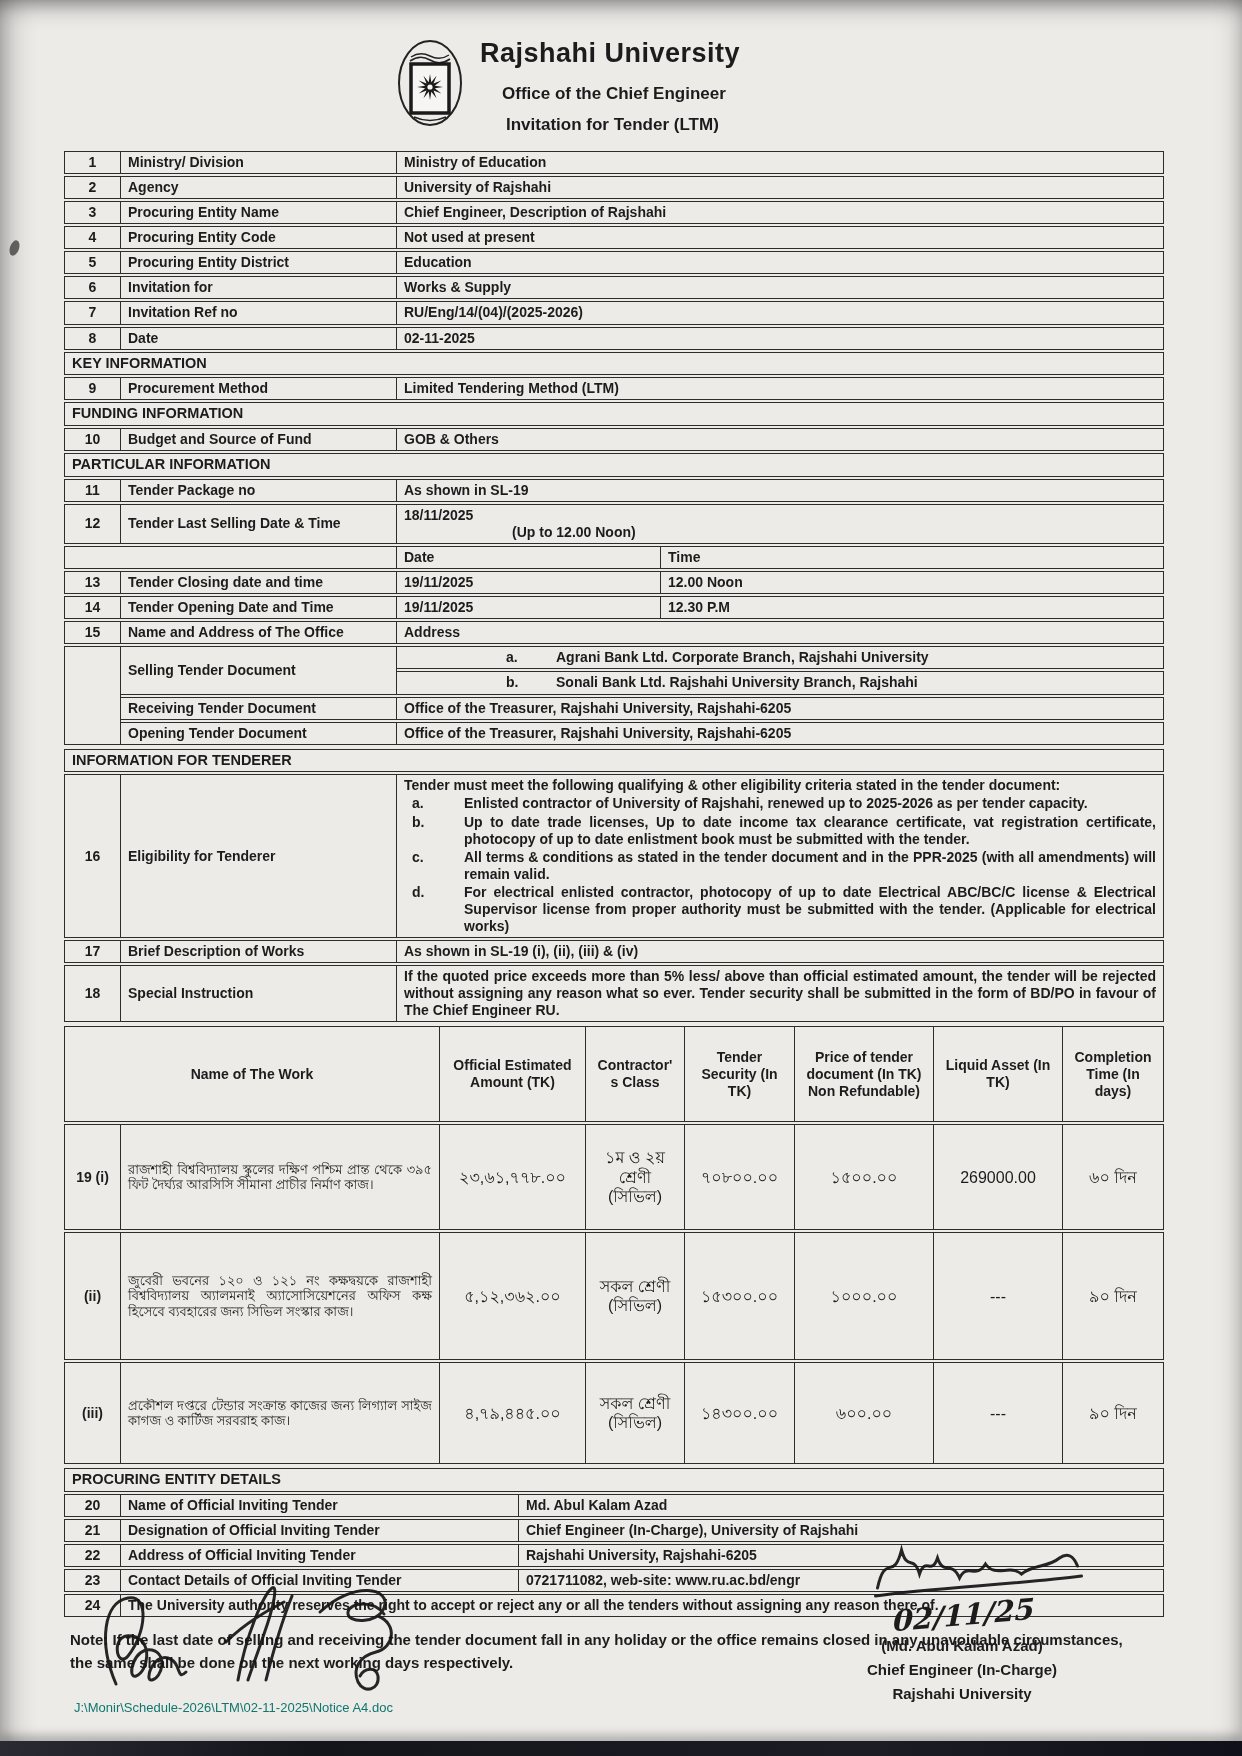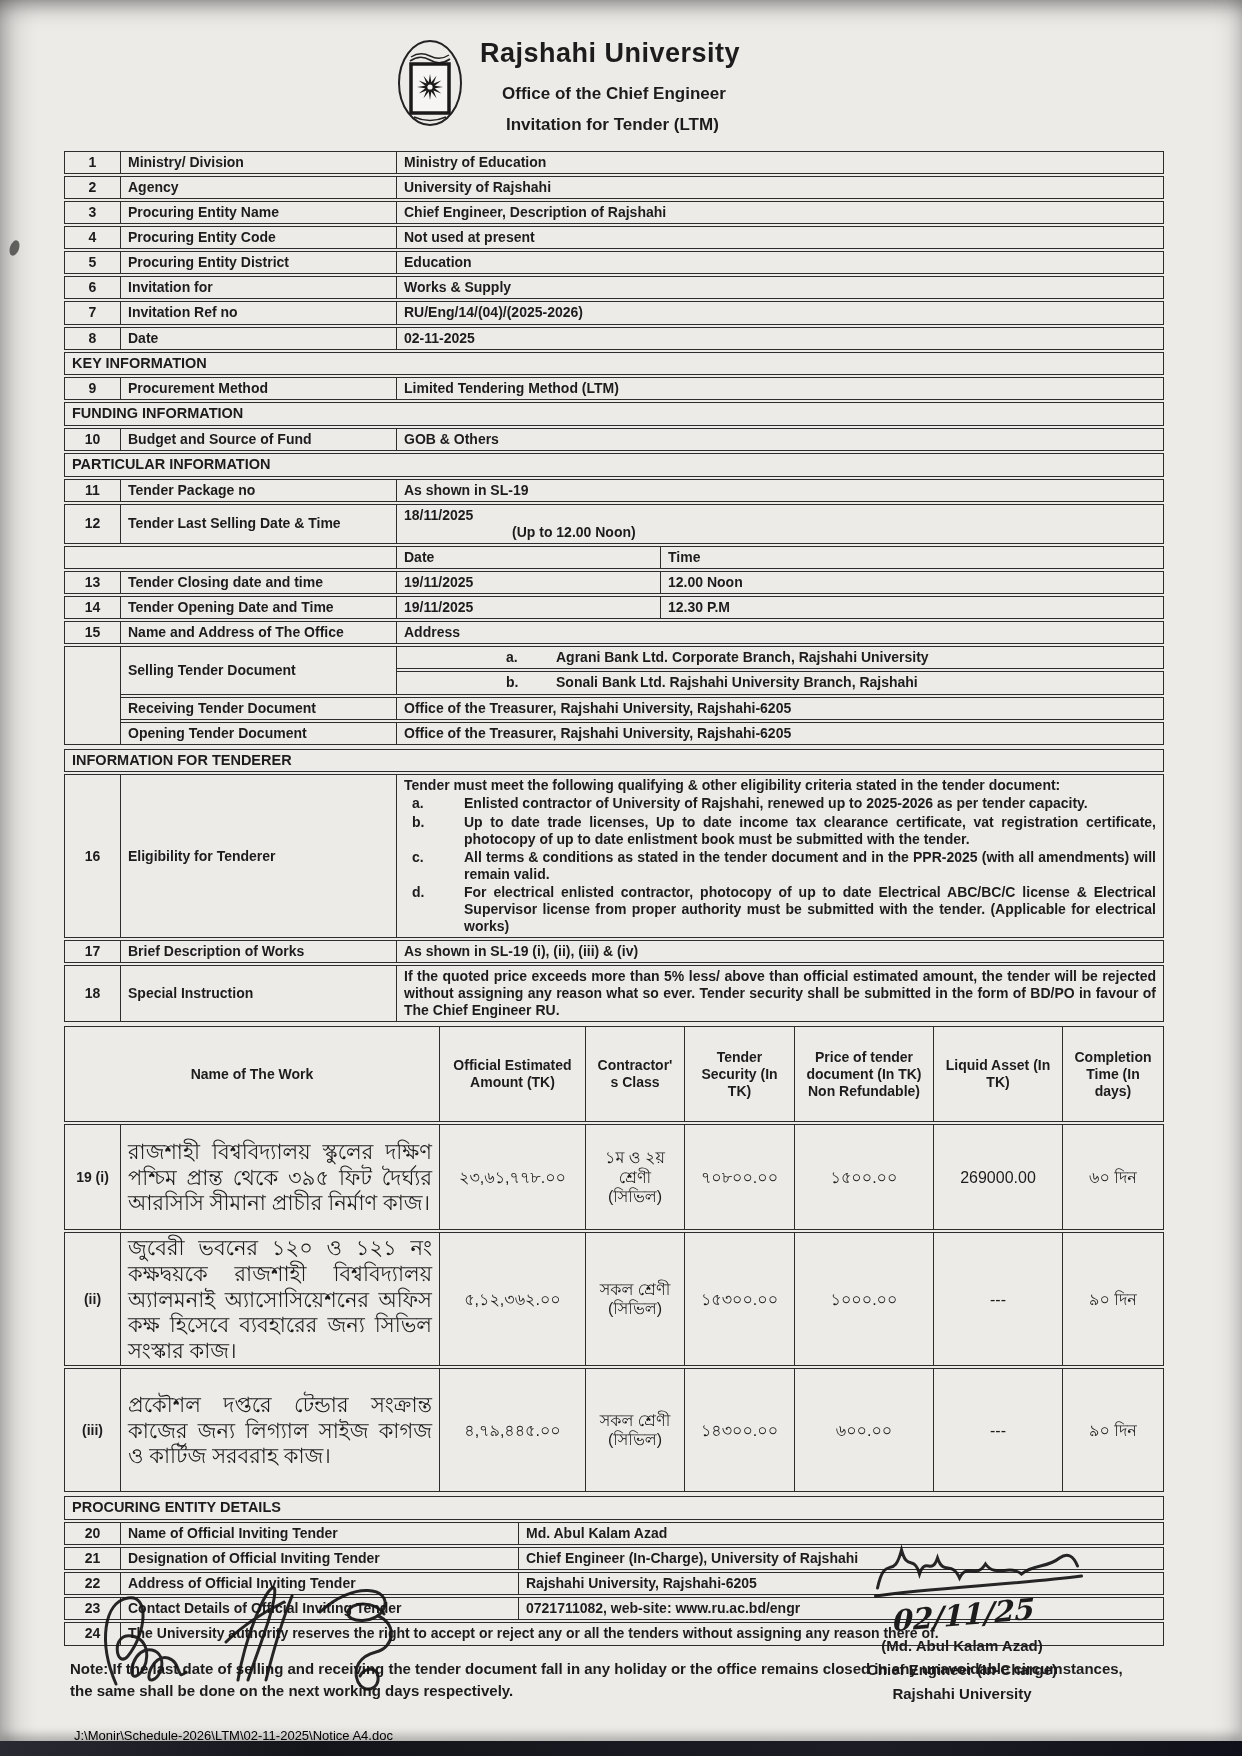--- a/index.html
+++ b/index.html
@@ -28,32 +28,32 @@
   .just{text-align:justify;}
   .li{display:flex;margin-top:1px;}
   .lik{width:52px;flex:none;padding-left:8px;}
   .lit{flex:1;}
   .flexrow{display:flex;flex-direction:column;}
   .upto{margin-left:108px;}
   .bank{display:flex;padding-left:102px;}
   .bk{width:50px;flex:none;}
   
   .wh{text-align:center;vertical-align:top;padding-top:3px;}
-  .bn{font-weight:normal;font-size:21px;line-height:1.5;text-align:justify;
+  .bn{font-weight:normal;font-size:13px;line-height:1.5;text-align:justify;
       padding:6px 10px;vertical-align:top;}
   .num{font-weight:normal;font-size:16px;text-align:center;vertical-align:middle;}
-  .rhH{height:96px;} .rh1{height:106px;} .rh2{height:128px;} .rh3{height:124px;} .rh4{height:60px;}
+  .rhH{height:96px;} .rh1{height:106px;} .rh2{height:128px;} .rh3{height:102px;} .rh4{height:60px;}
   
   .note{margin:10px 0 0 70px;width:1072px;font-size:15px;font-weight:bold;line-height:1.5;}
   .sig-left{position:absolute;left:88px;top:1572px;}
   .sig-right{position:absolute;left:778px;top:1538px;width:368px;text-align:center;}
   .hand-date{font-family:"DejaVu Serif",serif;font-style:italic;font-weight:bold;
      font-size:29px;transform:rotate(-5deg) skewX(-6deg);margin:-6px 0 2px 4px;}
   .sig-name,.sig-title,.sig-org{font-size:15px;font-weight:bold;line-height:1.6;}
-  .footer-path{position:absolute;left:74px;top:1700px;font-size:13px;color:#000000;margin-top:28px;}
+  .footer-path{position:absolute;left:74px;top:1700px;font-size:13px;color:#0f766e;}
   .bottom-bar{position:absolute;left:0;right:0;bottom:0;height:15px;
      background:linear-gradient(90deg,#2a2a33,#14141b 25%,#1c1c24 70%,#10101a);
      box-shadow:0 -6px 10px rgba(0,0,0,.25);}
   .smudge{position:absolute;left:10px;top:240px;width:9px;height:16px;background:#4a4a48;
      border-radius:50%;transform:rotate(18deg);opacity:.85;}
   svg.sig{overflow:visible;}
 </style>
 </head>
 <body>
 

